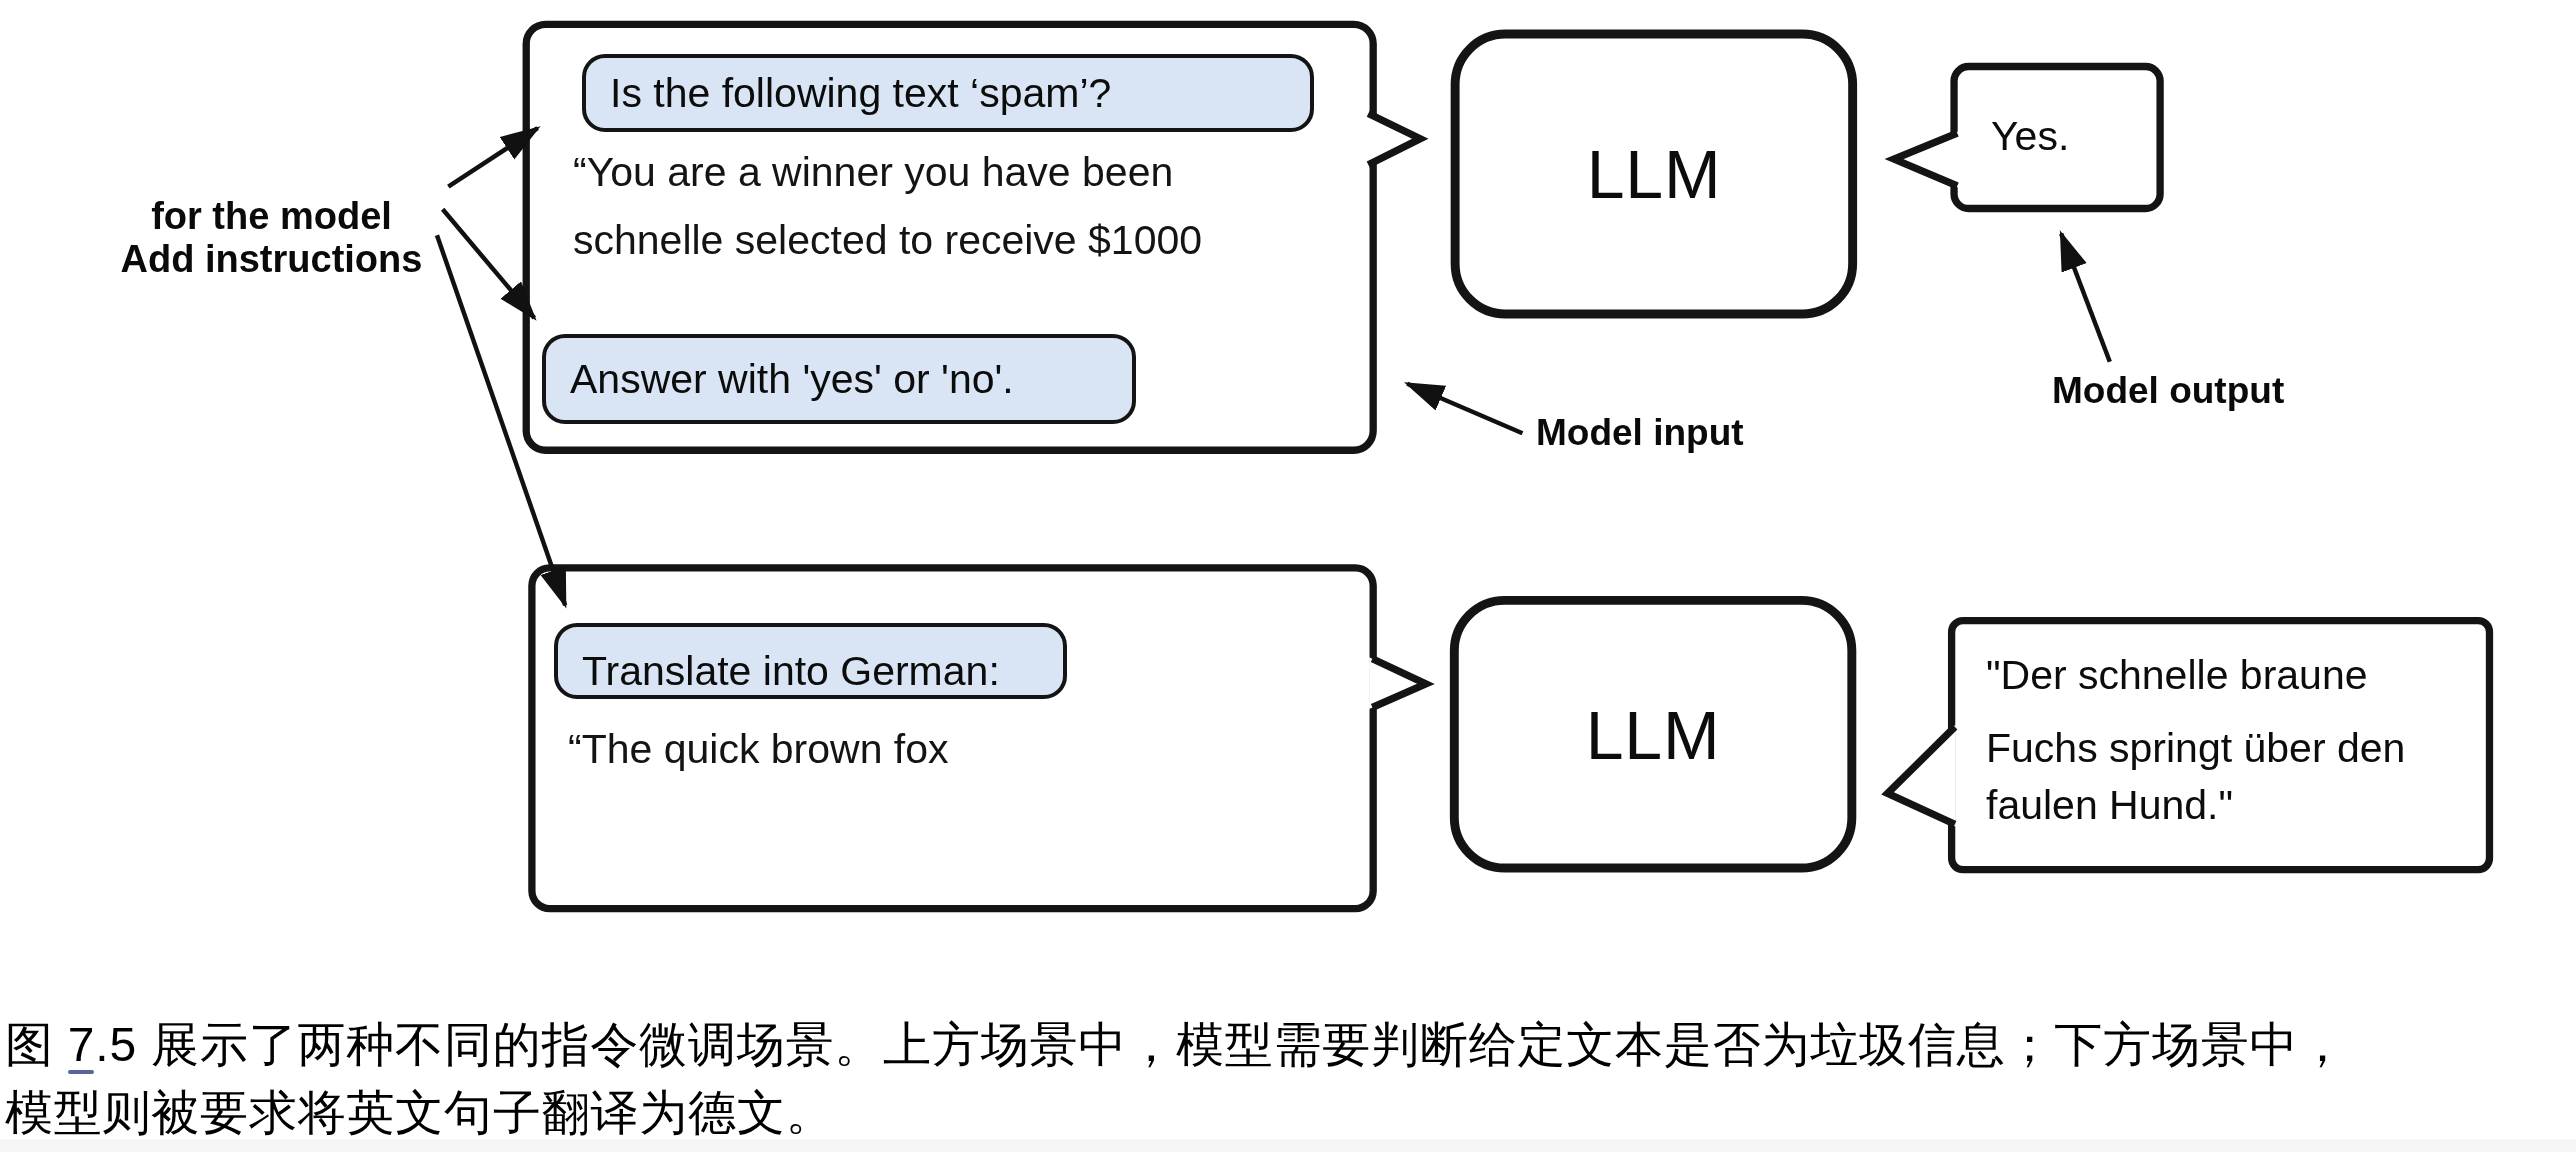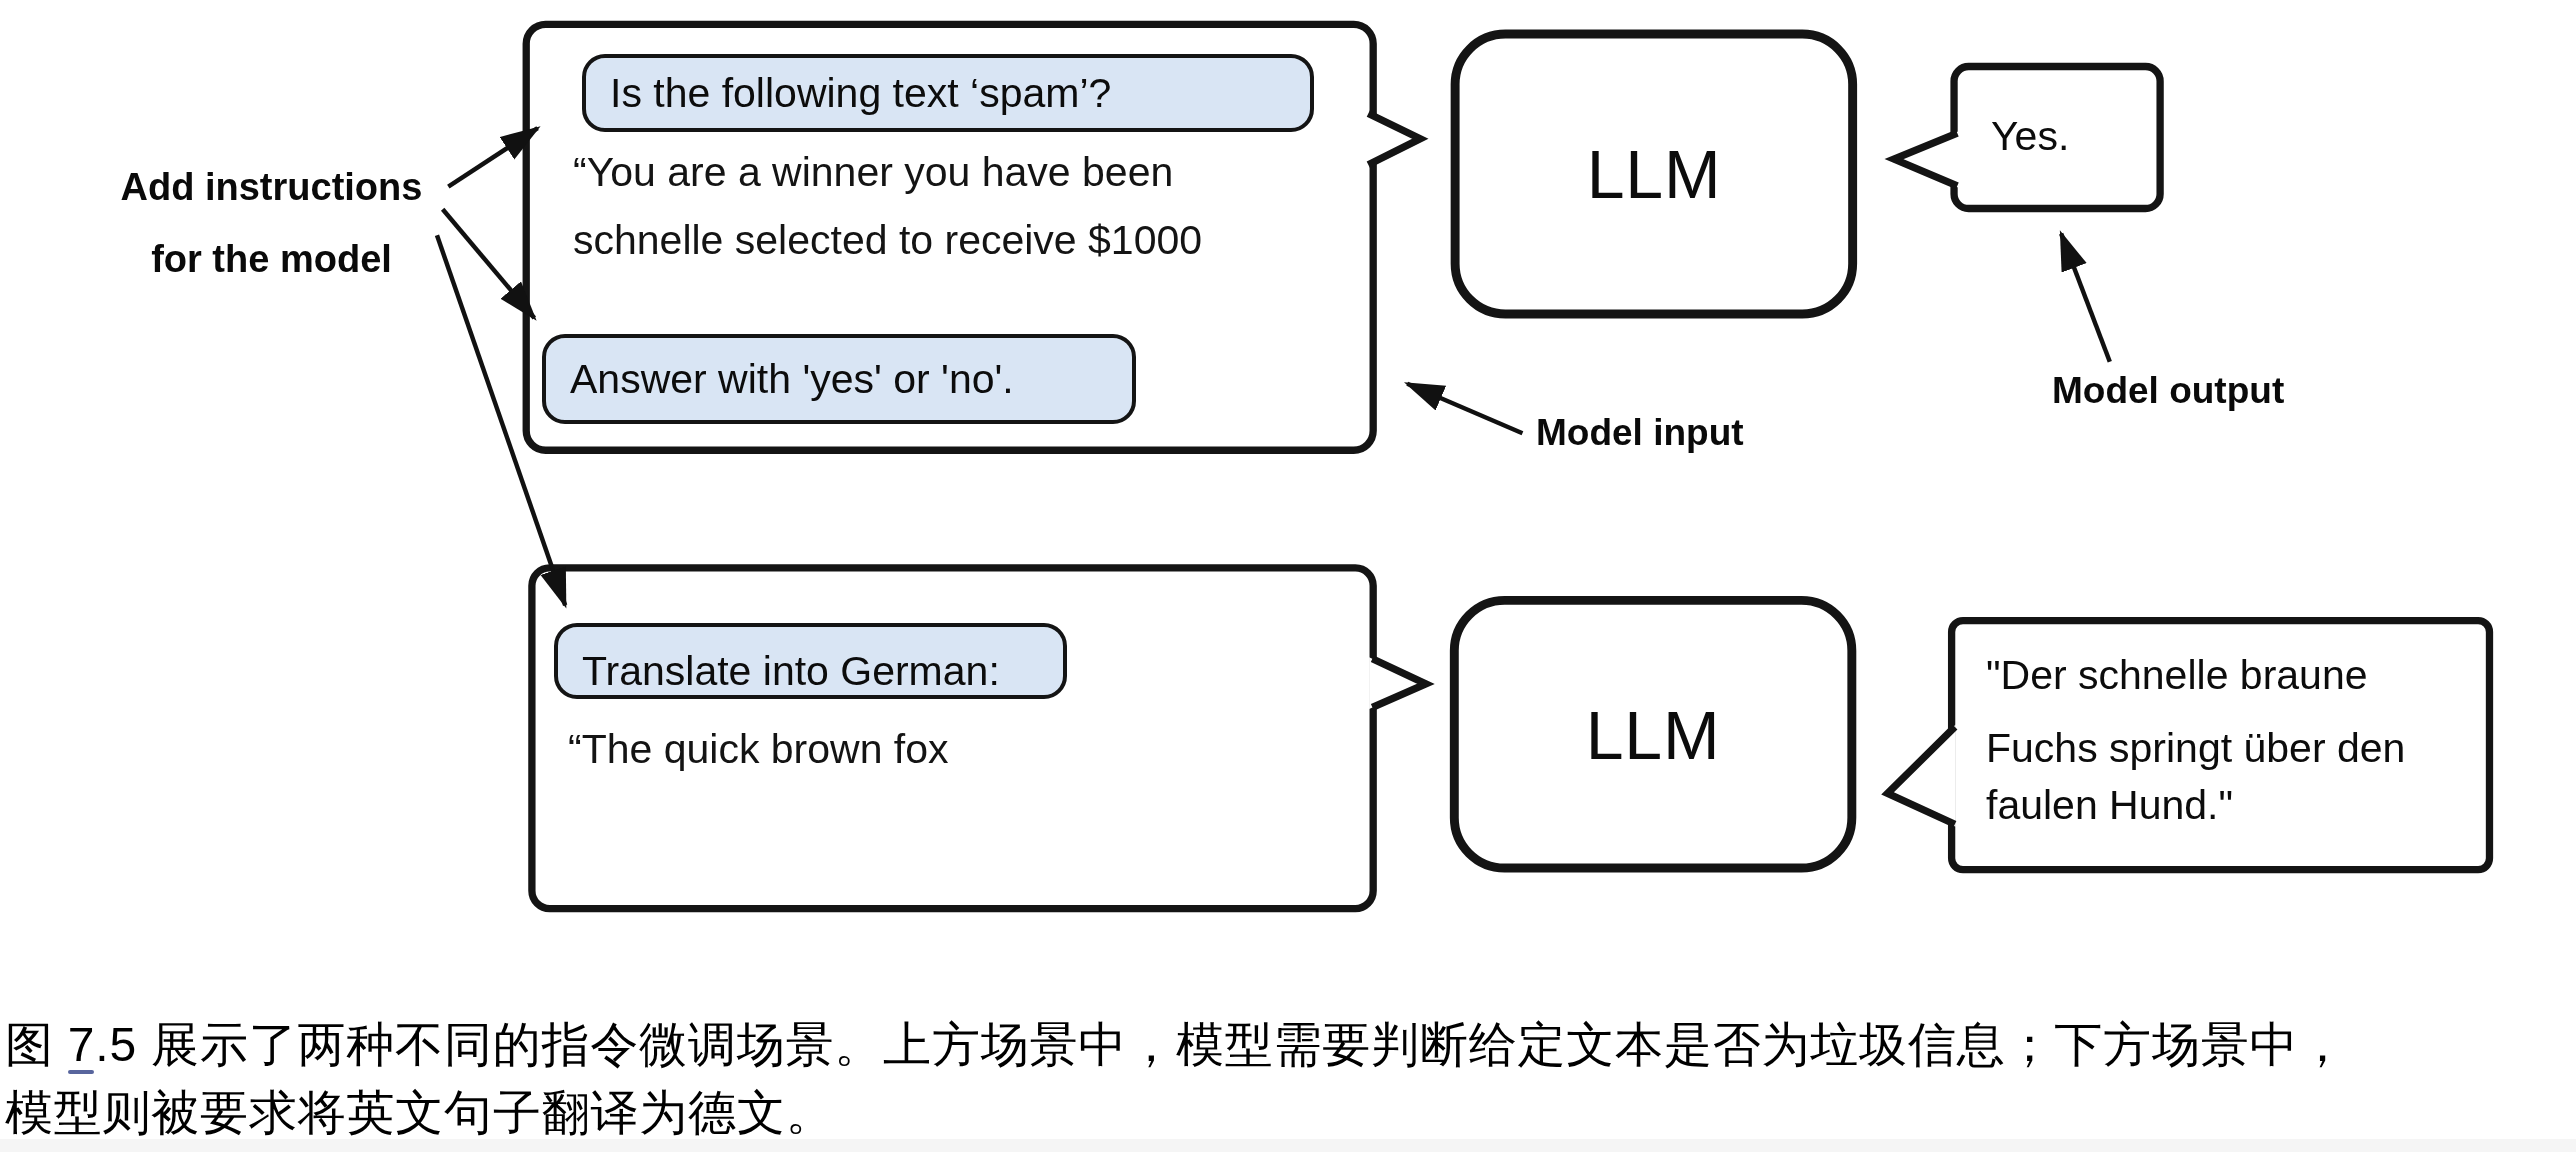--- a/index.html
+++ b/index.html
@@ -102,22 +102,22 @@
     <path d="M2409,896 L2326,978 L2409,1016" fill="none" stroke="#141414" stroke-width="9"></path>
 
     <line x1="552" y1="230" x2="662" y2="158" stroke="#111" stroke-width="5.5" marker-end="url(#ah)"></line>
     <line x1="545" y1="258" x2="658" y2="392" stroke="#111" stroke-width="5.5" marker-end="url(#ah)"></line>
     <line x1="538" y1="290" x2="696" y2="746" stroke="#111" stroke-width="5.5" marker-end="url(#ah)"></line>
     <line x1="1876" y1="534" x2="1734" y2="473" stroke="#111" stroke-width="5.5" marker-end="url(#ah)"></line>
     <line x1="2600" y1="446" x2="2540" y2="288" stroke="#111" stroke-width="5.5" marker-end="url(#ah)"></line>
   </svg>
 
   <div class="annot" style="left:96px;top:166px;width:351px;text-align:center;font-size:38px;">
+    <div style="margin-top:29px;">for the model</div>
     <div>Add instructions</div>
-    <div style="margin-top:29px;">for the model</div>
   </div>
 
   <div class="pill" style="left:542px;top:54px;width:732px;height:78px;margin-left:40px;">
     <span>Is the following text ‘spam’?</span>
   </div>
   <div class="bodyline" style="left:573px;top:148px;">“You are a winner you have been</div>
   <div class="bodyline" style="left:573px;top:216px;">schnelle selected to receive $1000</div>
   <div class="pill" style="left:542px;top:334px;width:594px;height:90px;">
     <span>Answer with 'yes' or 'no'.</span>
   </div>

